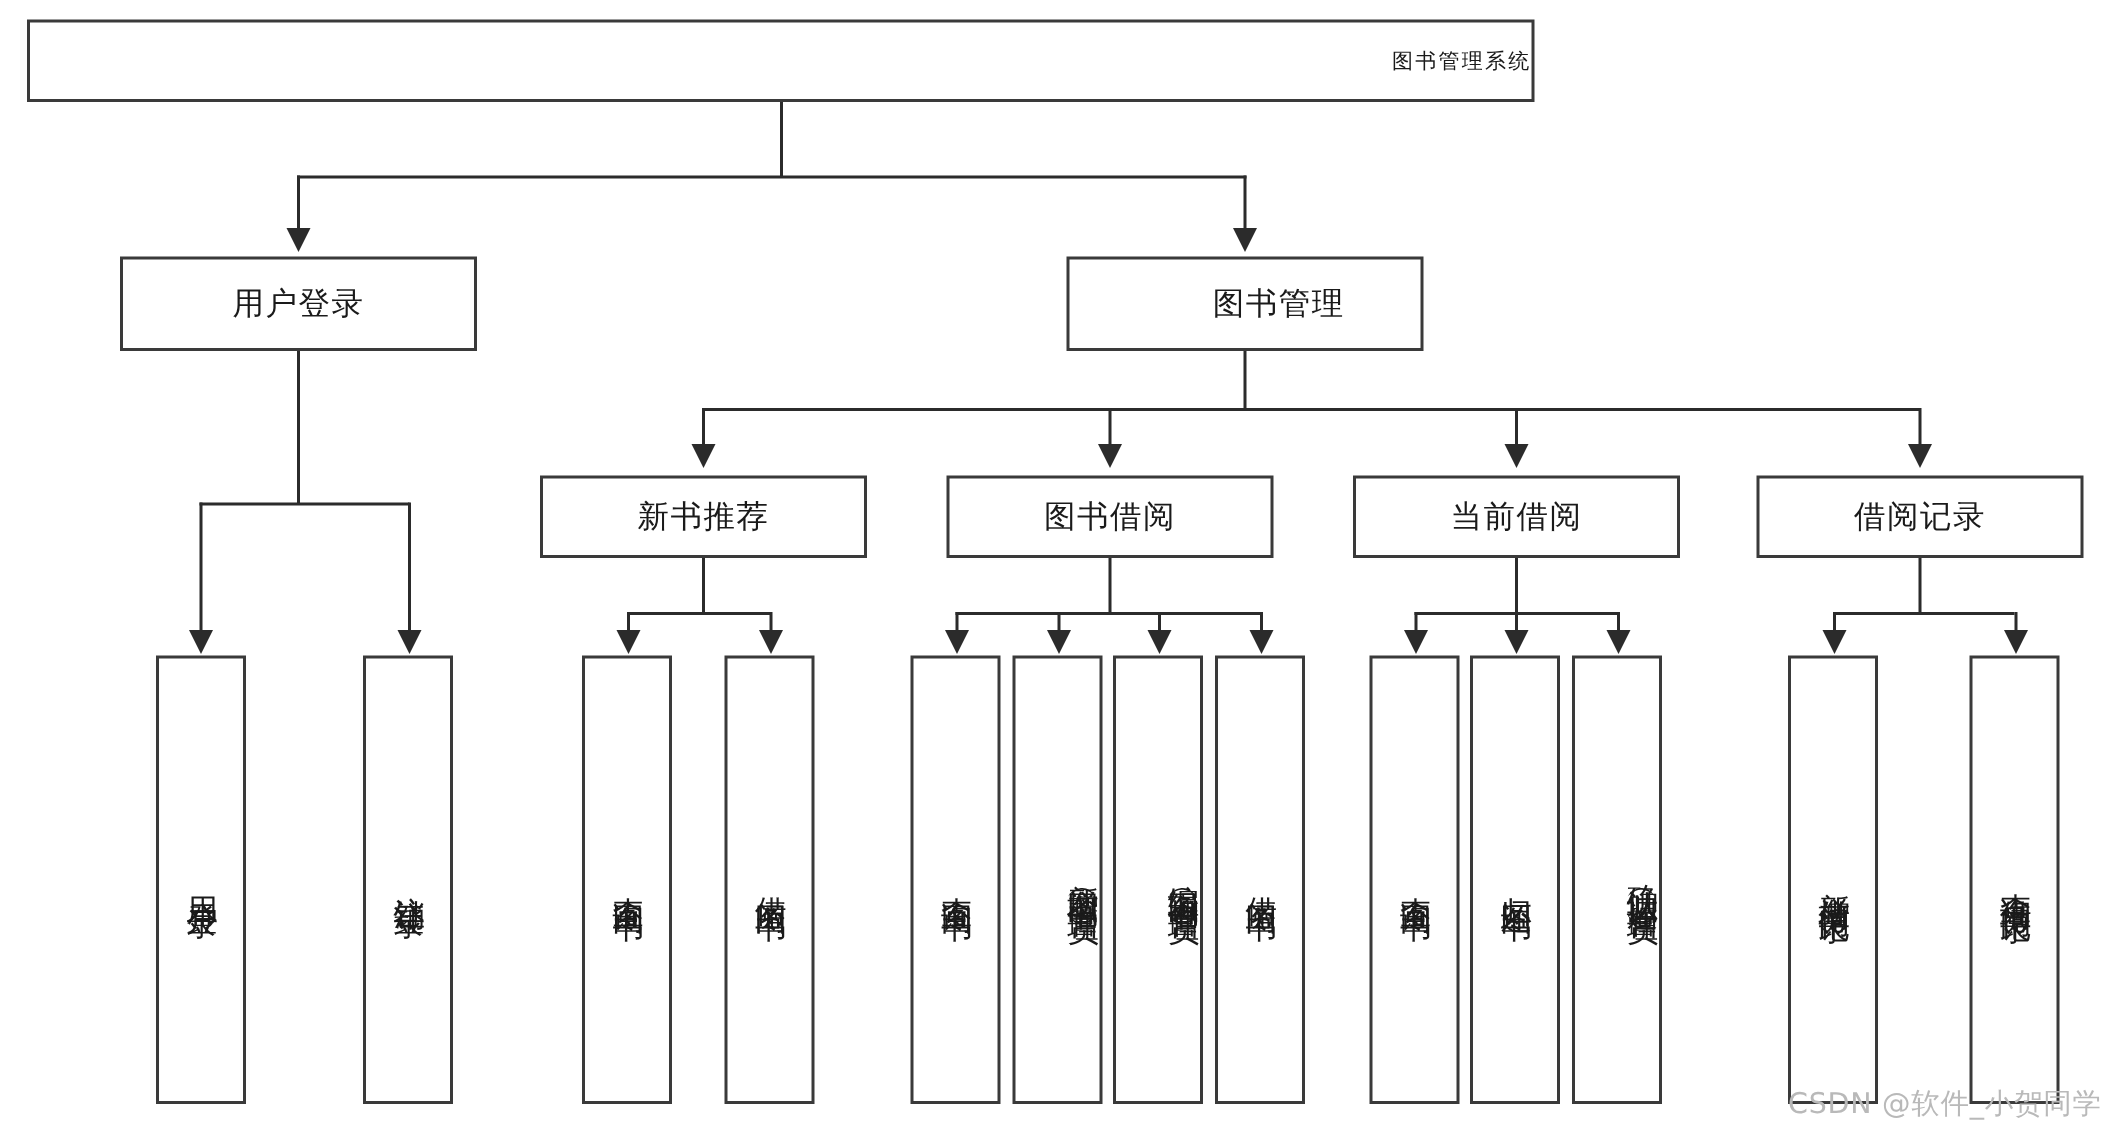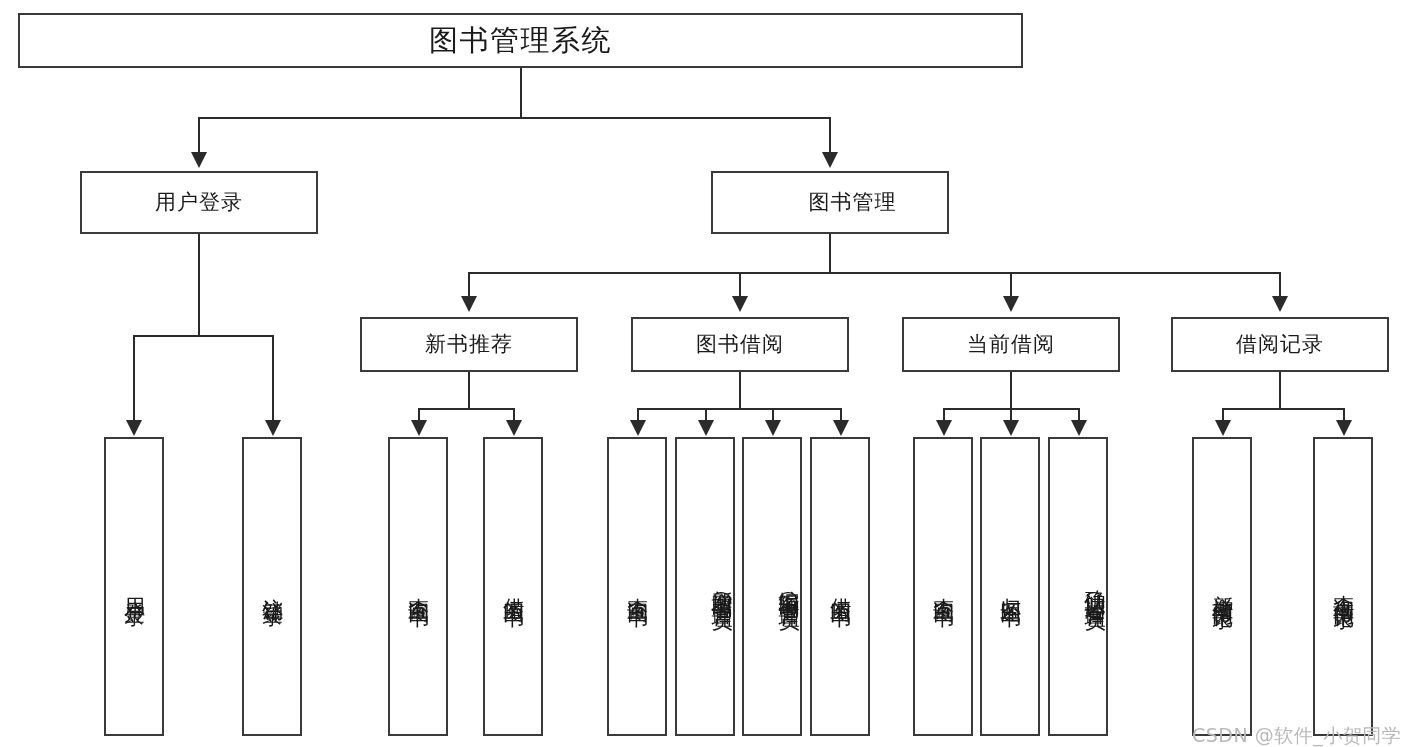--- a/index.html
+++ b/index.html
@@ -28,22 +28,23 @@
     align-items: center;
     justify-content: center;
     color: #1a1a1a;
   }
   .node.h {
     font-size: 21px;
     letter-spacing: 1px;
     line-height: 1.2;
   }
   .node.root {
-    font-size: 29px;
+    font-size: 14px;
     letter-spacing: 1.5px;
+    justify-content: flex-end;
   }
   
   .node.v {
     writing-mode: vertical-rl;
     text-orientation: upright;
     font-size: 21px;
     letter-spacing: 3px;
     line-height: 1.12;
     padding-top: 4px;
     padding-bottom: 4px;

